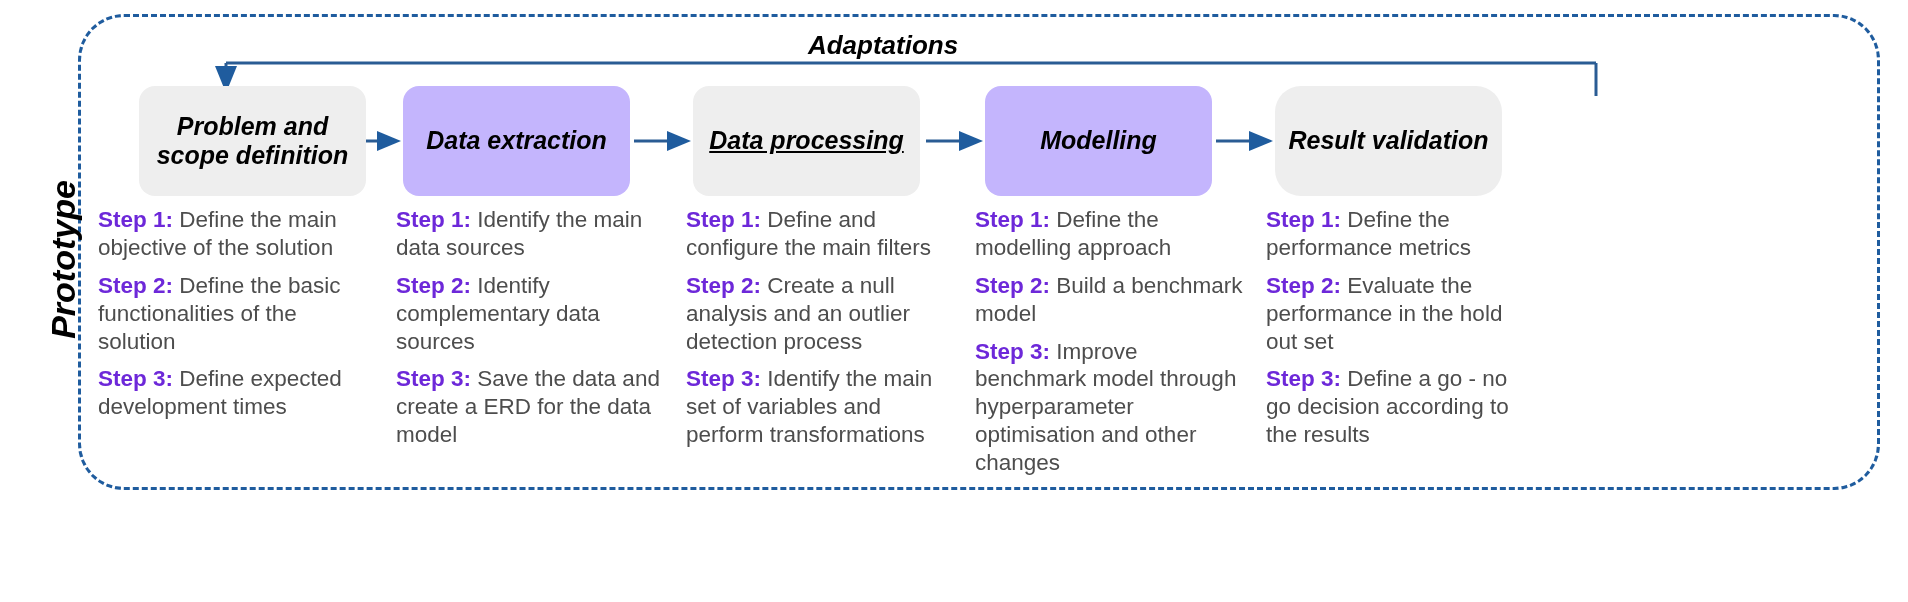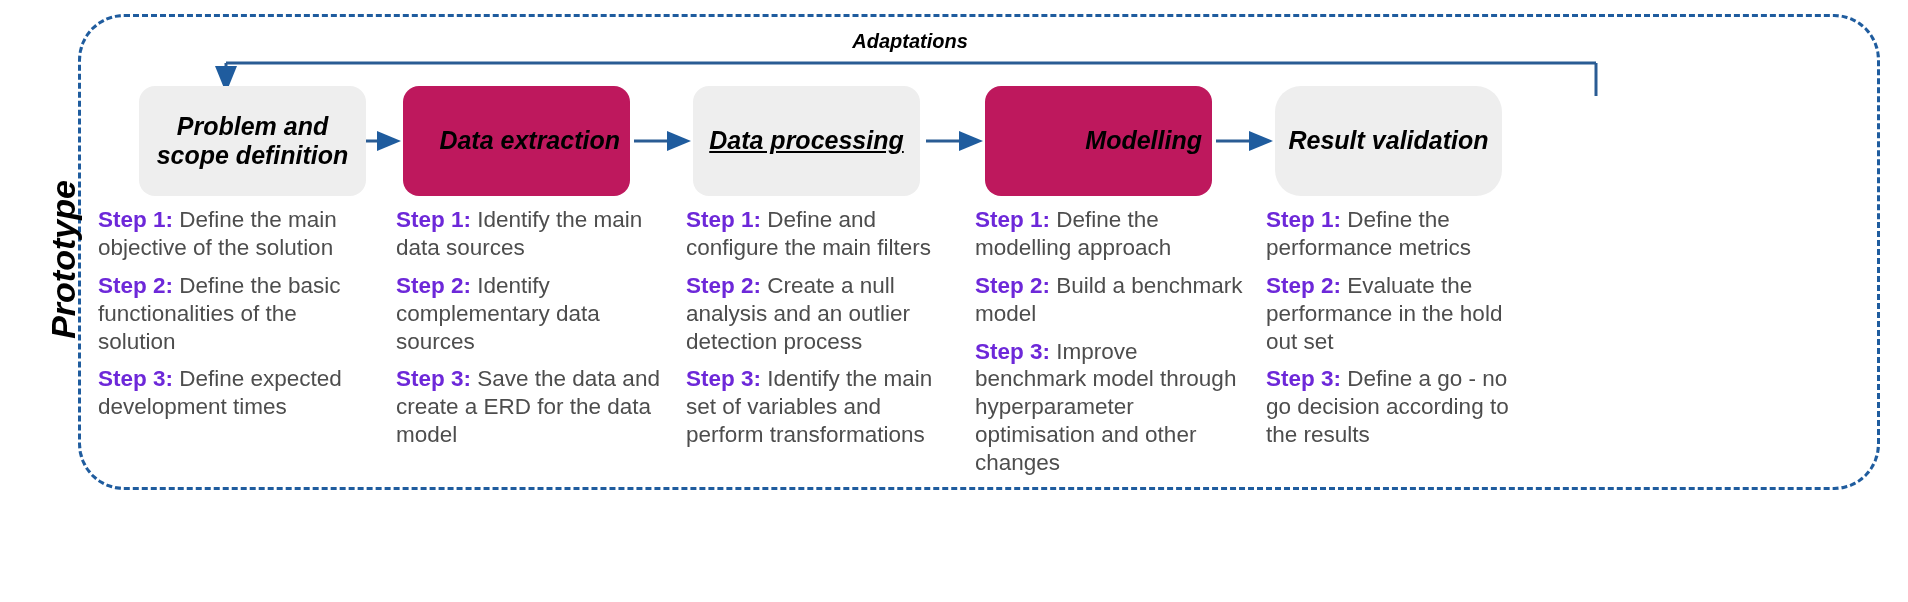--- a/index.html
+++ b/index.html
@@ -46,25 +46,25 @@
     font-weight: bold;
     font-style: italic;
     color: #000000;
     letter-spacing: 0px;
     white-space: nowrap;
   }
 
   
   .adaptations-label {
     position: absolute;
-    left: 700px;
+    left: 673px;
     top: 30px;
     width: 420px;
     text-align: center;
-    font-size: 20px;
+    font-size: 26px;
     font-weight: bold;
     font-style: italic;
     color: #000000;
     white-space: nowrap;
   }
   .feedback-svg {
     position: absolute;
     left: 0;
     top: 0;
     width: 1908px;
@@ -94,21 +94,21 @@
     padding: 4px 10px;
   }
   .proc-box .proc-title {
     font-size: 25px;
     font-weight: bold;
     font-style: italic;
     color: #000000;
     line-height: 1.18;
   }
   .proc-box.gray  { background: #eeeeee; }
-  .proc-box.blue  { background: #be185d; justify-content: flex-end; }
+  .proc-box.blue  { background: #c4b5fd; }
 
   .box-0 { left: 8px; margin-left: 18px; }
   .box-1 { left: 290px; }
   .box-2 { left: 580px; text-decoration: underline; }
   .box-3 { left: 872px; }
   .box-4 { left: 1162px; border-radius: 26px; }
 
   
   .steps-row {
     position: absolute;

